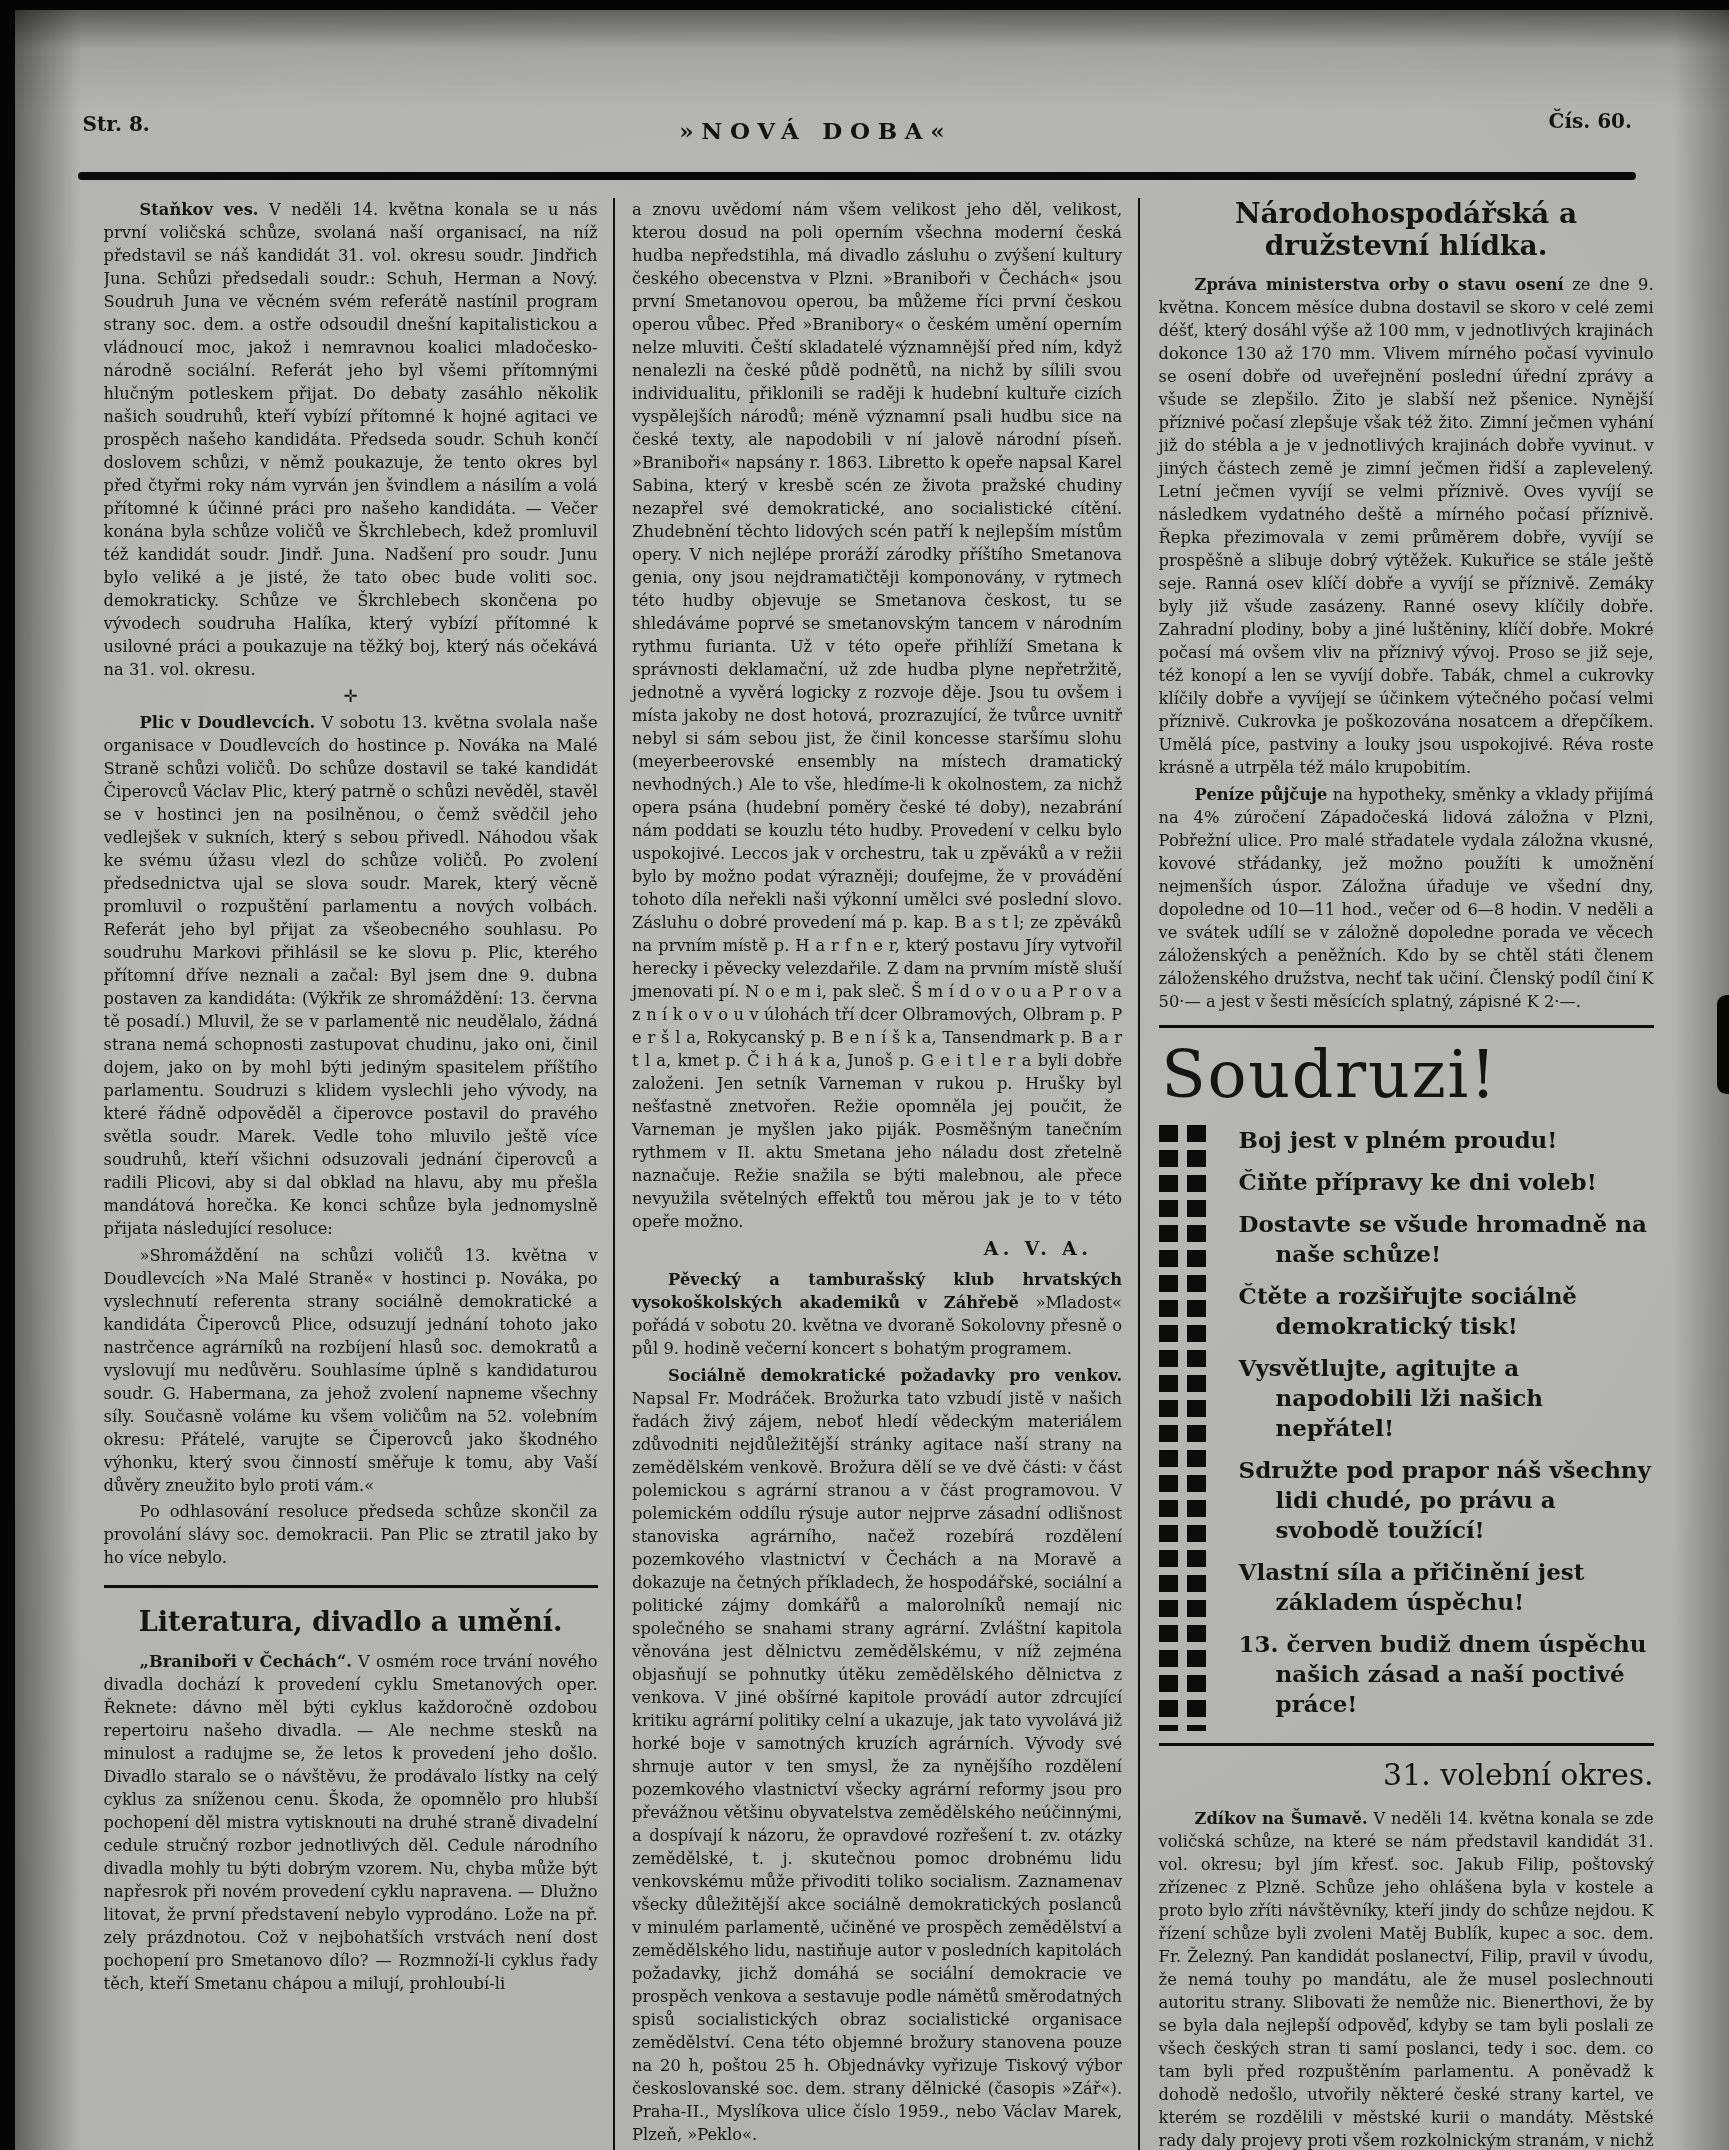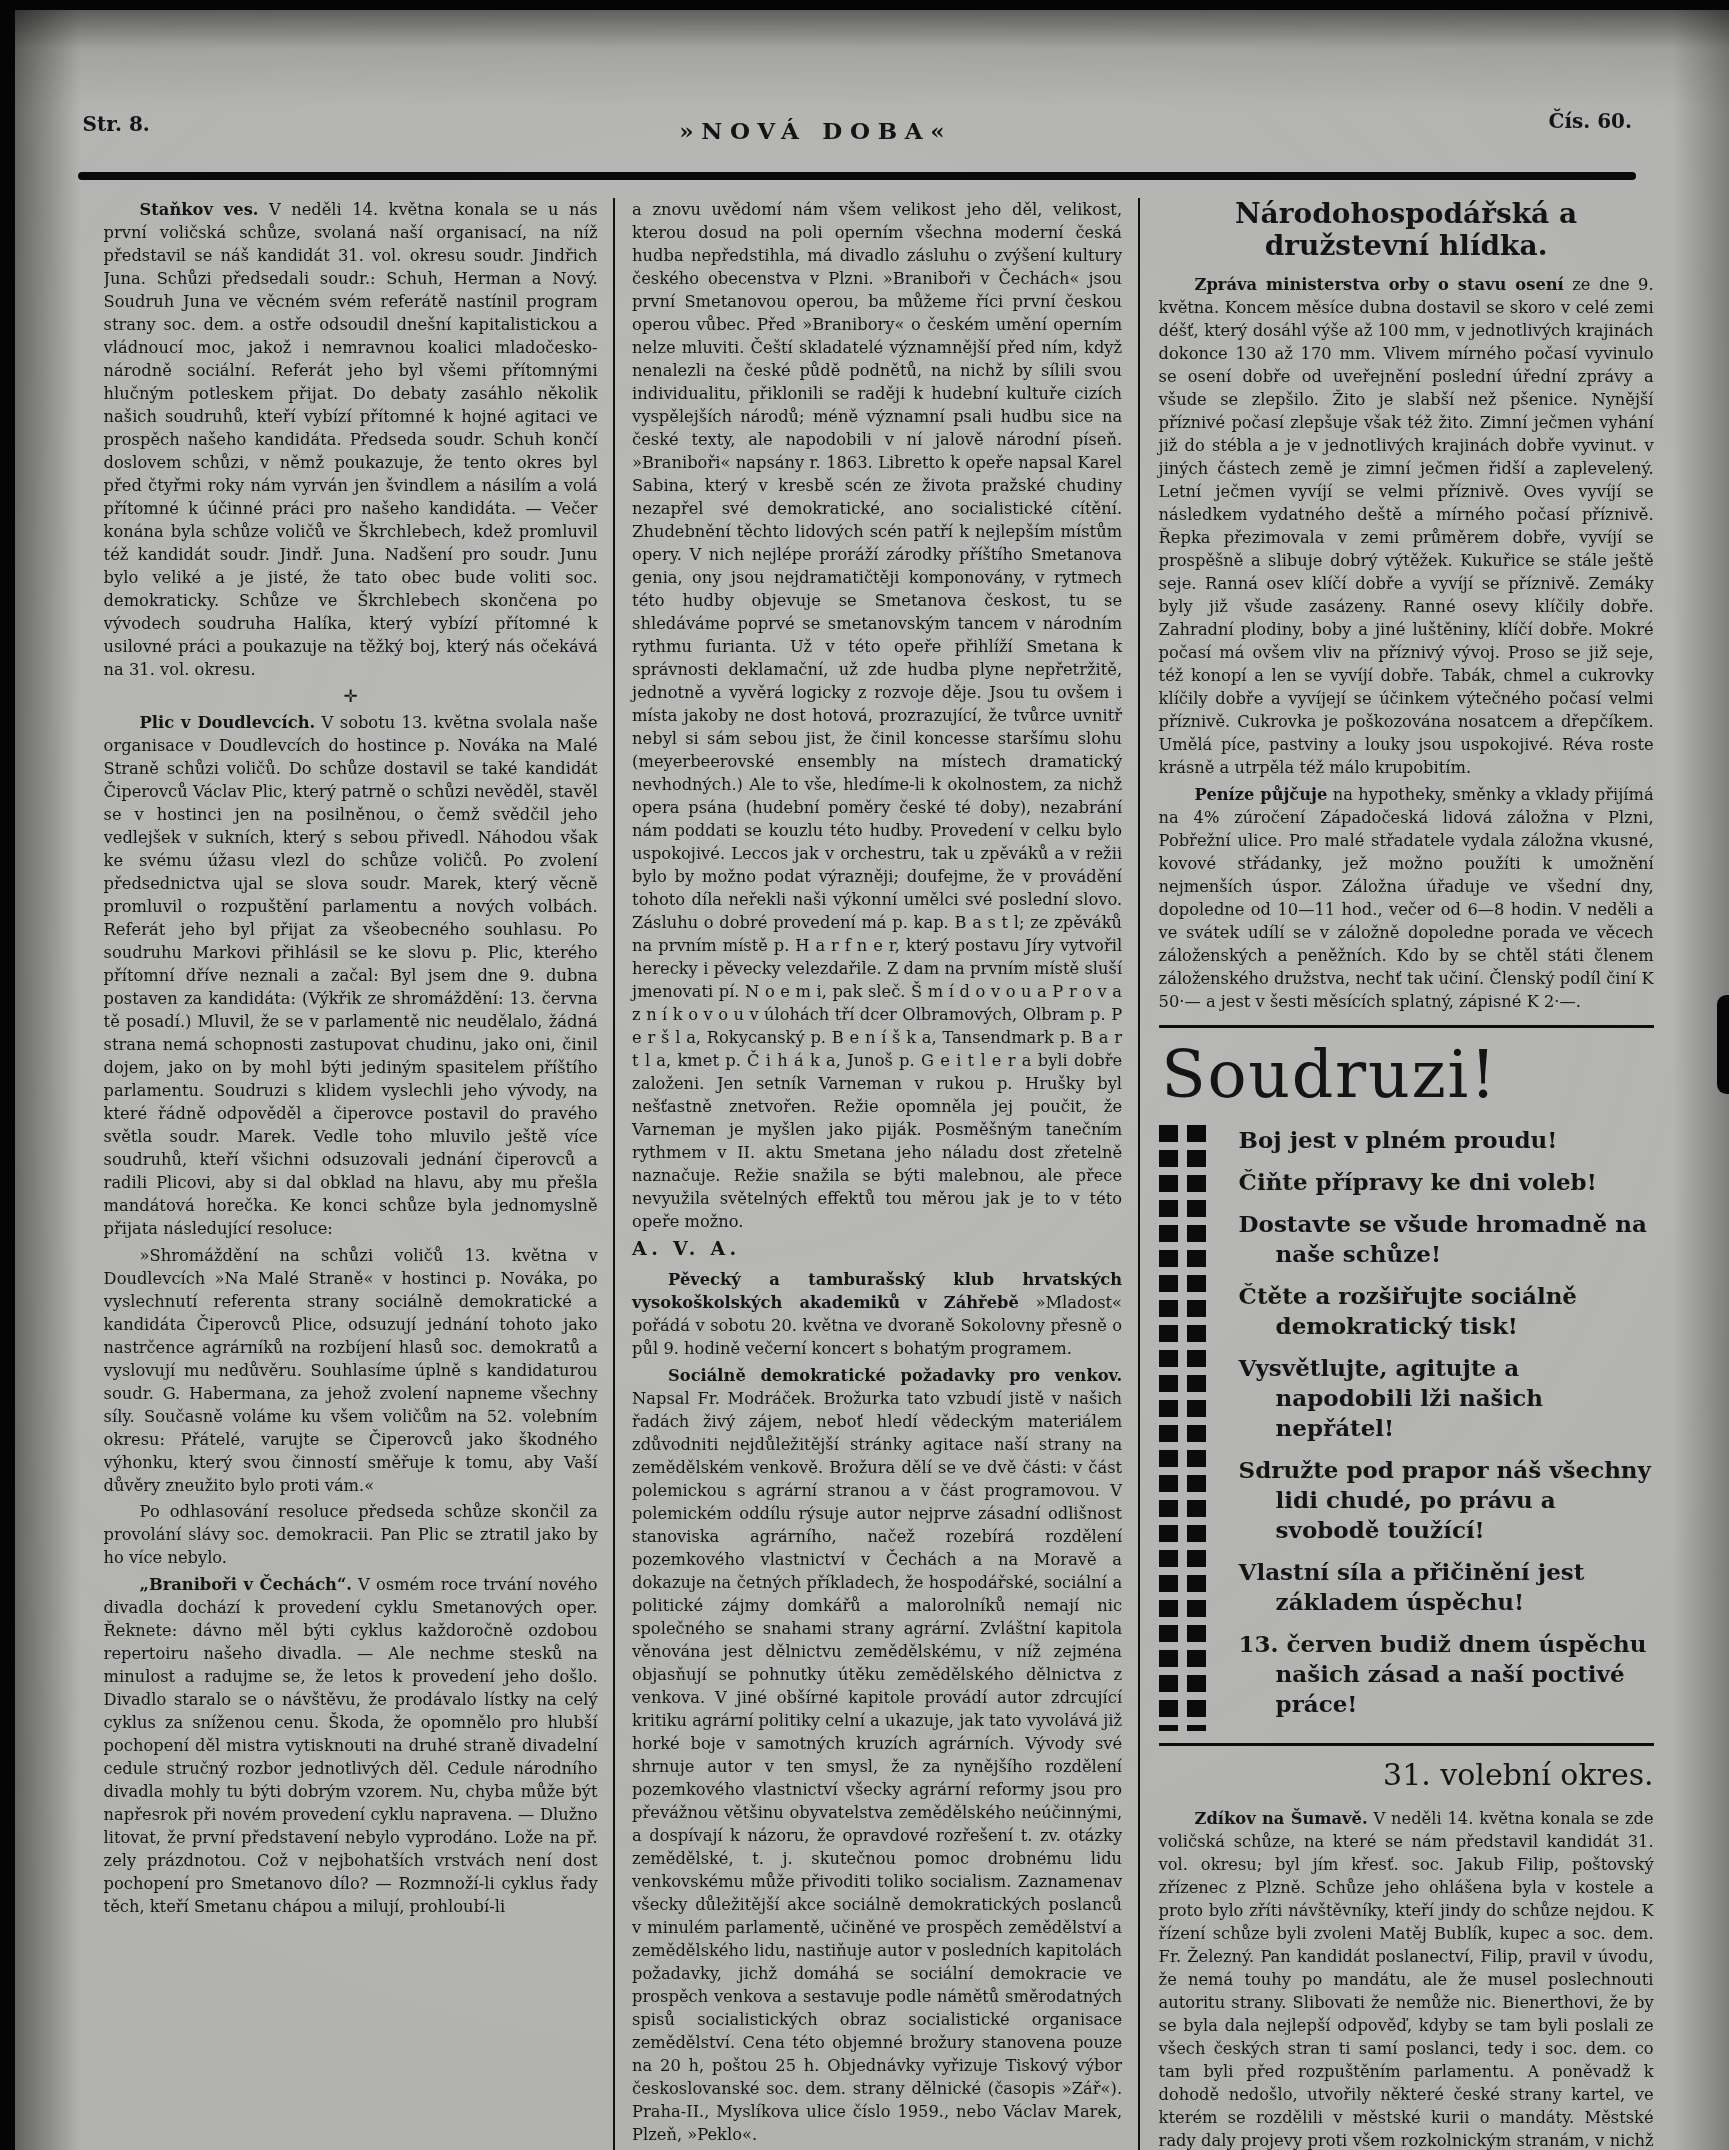--- a/index.html
+++ b/index.html
@@ -36,21 +36,21 @@
   .col1{width:494px;padding-right:15.5px;}
   .col2{width:490px;border-left:2.2px solid #101010;padding-left:17px;padding-right:15.5px;}
   .col3{width:495px;border-left:2.2px solid #101010;padding-left:19px;}
 
   .para{font-size:16.3px;line-height:23px;text-align:justify;text-indent:36px;margin:0 0 3.4px 0;}
   .para.cont{text-indent:0;}
   .lead{font-weight:bold;}
   .sep{ text-align:center;font-size:17px;line-height:22.4px;margin:3.4px 0 4.3px 0;}
   .section-head{font-size:27px;line-height:30px;font-weight:bold;text-align:center;
     border-top:3px solid #111;padding-top:19px;margin:15.5px 0 13px 0;}
-  .signature{text-align:left;padding-right:30px;font-size:19px;font-weight:bold;letter-spacing:4.3px;margin:1.7px 0 9.5px 0;}
+  .signature{text-align:right;padding-right:30px;font-size:19px;font-weight:bold;letter-spacing:4.3px;margin:1.7px 0 9.5px 0;}
 
   .hlidka-head{font-size:28px;line-height:32px;font-weight:bold;text-align:center;margin:0 0 11.2px 0;}
   .rule-full{height:3.4px;background:#0d0d0d;margin:12px 0;}
   .soudruzi-title{font-size:65px;line-height:69px;letter-spacing:1.7px;margin:4.3px 0 15.5px 2.6px;}
   .soudruzi-body{display:flex;}
   .squares{flex:0 0 48px;margin-right:20px;
     background-image:
       repeating-linear-gradient(to bottom, #0b0b0b 0 17px, transparent 17px 25px),
       repeating-linear-gradient(to bottom, #0b0b0b 0 17px, transparent 17px 25px);
     background-size:19px 100%,19px 100%;
@@ -76,20 +76,21 @@
 
       <div class="col col1">
         <p class="para"><b class="lead">Staňkov ves.</b> <span>V neděli 14. května konala se u nás první voličská schůze, svolaná naší organisací, na níž představil se náš kandidát 31. vol. okresu soudr. Jindřich Juna. Schůzi předsedali soudr.: Schuh, Herman a Nový. Soudruh Juna ve věcném svém referátě nastínil program strany soc. dem. a ostře odsoudil dnešní kapitalistickou a vládnoucí moc, jakož i nemravnou koalici mladočesko-národně sociální. Referát jeho byl všemi přítomnými hlučným potleskem přijat. Do debaty zasáhlo několik našich soudruhů, kteří vybízí přítomné k hojné agitaci ve prospěch našeho kandidáta. Předseda soudr. Schuh končí doslovem schůzi, v němž poukazuje, že tento okres byl před čtyřmi roky nám vyrván jen švindlem a násilím a volá přítomné k účinné práci pro našeho kandidáta. — Večer konána byla schůze voličů ve Škrchlebech, kdež promluvil též kandidát soudr. Jindř. Juna. Nadšení pro soudr. Junu bylo veliké a je jisté, že tato obec bude voliti soc. demokraticky. Schůze ve Škrchlebech skončena po vývodech soudruha Halíka, který vybízí přítomné k usilovné práci a poukazuje na těžký boj, který nás očekává na 31. vol. okresu.</span></p>
 
         <div class="sep">✛</div>
 
         <p class="para"><b class="lead">Plic v Doudlevcích.</b> <span>V sobotu 13. května svolala naše organisace v Doudlevcích do hostince p. Nováka na Malé Straně schůzi voličů. Do schůze dostavil se také kandidát Čiperovců Václav Plic, který patrně o schůzi nevěděl, stavěl se v hostinci jen na posilněnou, o čemž svědčil jeho vedlejšek v sukních, který s sebou přivedl. Náhodou však ke svému úžasu vlezl do schůze voličů. Po zvolení předsednictva ujal se slova soudr. Marek, který věcně promluvil o rozpuštění parlamentu a nových volbách. Referát jeho byl přijat za všeobecného souhlasu. Po soudruhu Markovi přihlásil se ke slovu p. Plic, kterého přítomní dříve neznali a začal: Byl jsem dne 9. dubna postaven za kandidáta: (Výkřik ze shromáždění: 13. června tě posadí.) Mluvil, že se v parlamentě nic neudělalo, žádná strana nemá schopnosti zastupovat chudinu, jako oni, činil dojem, jako on by mohl býti jediným spasitelem příštího parlamentu. Soudruzi s klidem vyslechli jeho vývody, na které řádně odpověděl a čiperovce postavil do pravého světla soudr. Marek. Vedle toho mluvilo ještě více soudruhů, kteří všichni odsuzovali jednání čiperovců a radili Plicovi, aby si dal obklad na hlavu, aby mu přešla mandátová horečka. Ke konci schůze byla jednomyslně přijata následující resoluce:</span></p>
         <p class="para">»Shromáždění na schůzi voličů 13. května v Doudlevcích »Na Malé Straně« v hostinci p. Nováka, po vyslechnutí referenta strany sociálně demokratické a kandidáta Čiperovců Plice, odsuzují jednání tohoto jako nastrčence agrárníků na rozbíjení hlasů soc. demokratů a vyslovují mu nedůvěru. Souhlasíme úplně s kandidaturou soudr. G. Habermana, za jehož zvolení napneme všechny síly. Současně voláme ku všem voličům na 52. volebním okresu: Přátelé, varujte se Čiperovců jako škodného výhonku, který svou činností směřuje k tomu, aby Vaší důvěry zneužito bylo proti vám.«</p>
         <p class="para">Po odhlasování resoluce předseda schůze skončil za provolání slávy soc. demokracii. Pan Plic se ztratil jako by ho více nebylo.</p>
 
+        <h2 class="section-head">Literatura, divadlo a umění.</h2>
 
         <p class="para"><b class="lead">„Braniboři v Čechách“.</b> <span>V osmém roce trvání nového divadla dochází k provedení cyklu Smetanových oper. Řeknete: dávno měl býti cyklus každoročně ozdobou repertoiru našeho divadla. — Ale nechme stesků na minulost a radujme se, že letos k provedení jeho došlo. Divadlo staralo se o návštěvu, že prodávalo lístky na celý cyklus za sníženou cenu. Škoda, že opomnělo pro hlubší pochopení děl mistra vytisknouti na druhé straně divadelní cedule stručný rozbor jednotlivých děl. Cedule národního divadla mohly tu býti dobrým vzorem. Nu, chyba může být napřesrok při novém provedení cyklu napravena. — Dlužno litovat, že první představení nebylo vyprodáno. Lože na př. zely prázdnotou. Což v nejbohatších vrstvách není dost pochopení pro Smetanovo dílo? — Rozmnoží-li cyklus řady těch, kteří Smetanu chápou a milují, prohloubí-li</span></p>
       </div>
 
       <div class="col col2">
         <p class="para cont">a znovu uvědomí nám všem velikost jeho děl, velikost, kterou dosud na poli operním všechna moderní česká hudba nepředstihla, má divadlo zásluhu o zvýšení kultury českého obecenstva v Plzni. »Braniboři v Čechách« jsou první Smetanovou operou, ba můžeme říci první českou operou vůbec. Před »Branibory« o českém umění operním nelze mluviti. Čeští skladatelé významnější před ním, když nenalezli na české půdě podnětů, na nichž by sílili svou individualitu, přiklonili se raději k hudební kultuře cizích vyspělejších národů; méně významní psali hudbu sice na české texty, ale napodobili v ní jalově národní píseň. »Braniboři« napsány r. 1863. Libretto k opeře napsal Karel Sabina, který v kresbě scén ze života pražské chudiny nezapřel své demokratické, ano socialistické cítění. Zhudebnění těchto lidových scén patří k nejlepším místům opery. V nich nejlépe proráží zárodky příštího Smetanova genia, ony jsou nejdramatičtěji komponovány, v rytmech této hudby objevuje se Smetanova českost, tu se shledáváme poprvé se smetanovským tancem v národním rythmu furianta. Už v této opeře přihlíží Smetana k správnosti deklamační, už zde hudba plyne nepřetržitě, jednotně a vyvěrá logicky z rozvoje děje. Jsou tu ovšem i místa jakoby ne dost hotová, prozrazující, že tvůrce uvnitř nebyl si sám sebou jist, že činil koncesse staršímu slohu (meyerbeerovské ensembly na místech dramatický nevhodných.) Ale to vše, hledíme-li k okolnostem, za nichž opera psána (hudební poměry české té doby), nezabrání nám poddati se kouzlu této hudby. Provedení v celku bylo uspokojivé. Leccos jak v orchestru, tak u zpěváků a v režii bylo by možno podat výrazněji; doufejme, že v provádění tohoto díla neřekli naši výkonní umělci své poslední slovo. Zásluhu o dobré provedení má p. kap. B a s t l; ze zpěváků na prvním místě p. H a r f n e r, který postavu Jíry vytvořil herecky i pěvecky velezdařile. Z dam na prvním místě sluší jmenovati pí. N o e m i, pak sleč. Š m í d o v o u a P r o v a z n í k o v o u v úlohách tří dcer Olbramových, Olbram p. P e r š l a, Rokycanský p. B e n í š k a, Tansendmark p. B a r t l a, kmet p. Č i h á k a, Junoš p. G e i t l e r a byli dobře založeni. Jen setník Varneman v rukou p. Hrušky byl nešťastně znetvořen. Režie opomněla jej poučit, že Varneman je myšlen jako piják. Posměšným tanečním rythmem v II. aktu Smetana jeho náladu dost zřetelně naznačuje. Režie snažila se býti malebnou, ale přece nevyužila světelných effektů tou měrou jak je to v této opeře možno.</p>
         <div class="signature">A. V. A.</div>
 
         <p class="para"><b class="lead">Pěvecký a tamburašský klub hrvatských vysokoškolských akademiků v Záhřebě</b> <span>»Mladost« pořádá v sobotu 20. května ve dvoraně Sokolovny přesně o půl 9. hodině večerní koncert s bohatým programem.</span></p>
 

